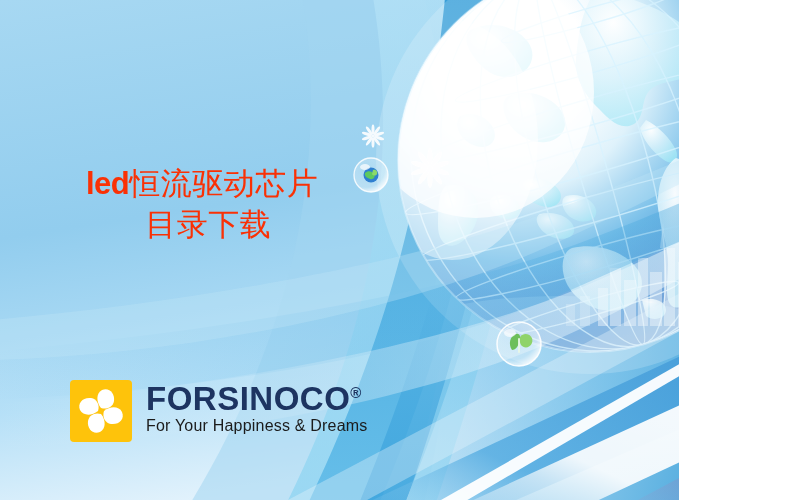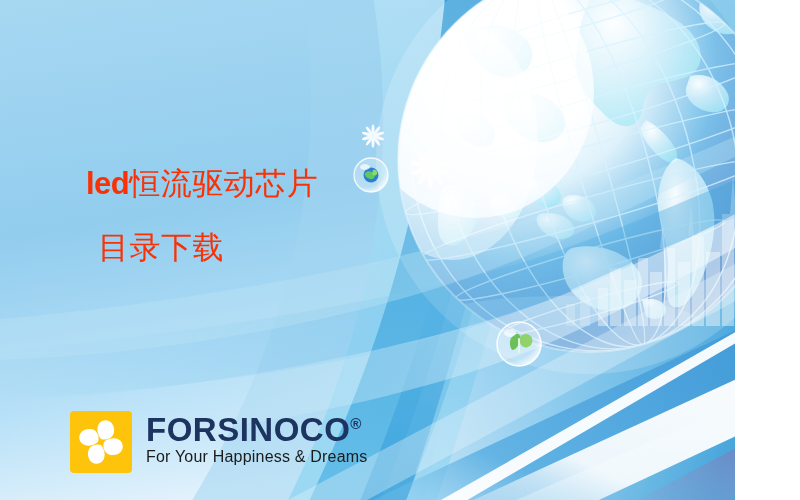--- a/index.html
+++ b/index.html
@@ -7,21 +7,21 @@
     margin: 0;
     padding: 0;
     background: #ffffff;
   }
   body {
     font-family: "Liberation Sans", sans-serif;
   }
 
   #banner {
     position: relative;
-    width: 735px;
+    width: 679px;
     height: 500px;
     overflow: hidden;
     background: #8ecbed;
   }
 
   
   .layer {
     position: absolute;
     inset: 0;
     pointer-events: none;
@@ -38,36 +38,35 @@
     color: #fa3105;
     font-family: "DejaVu Serif", "Liberation Serif", serif;
   }
   #headline .ln {
     display: block;
     font-size: 31px;
     white-space: nowrap;
     letter-spacing: 0.5px;
   }
   #headline .ln1 { }
-  #headline .ln2 { padding-left: 12px; margin-top: 24px; }
+  #headline .ln2 { padding-left: 12px; margin-top: 1px; text-align: center; }
   #headline .ln .latin {
     font-family: "Liberation Sans", sans-serif;
     font-weight: bold;
     letter-spacing: -0.5px;
   }
 
   
   #logo {
     position: absolute;
     left: 70px;
     top: 380px;
     z-index: 40;
     display: flex;
     align-items: flex-start;
-    margin-top: 31px;
   }
   #logo-mark {
     width: 62px;
     height: 62px;
     background: #fec30b;
     border-radius: 4px;
     position: relative;
     flex: 0 0 auto;
   }
   #logo-mark svg { position: absolute; left: 0; top: 0; }

